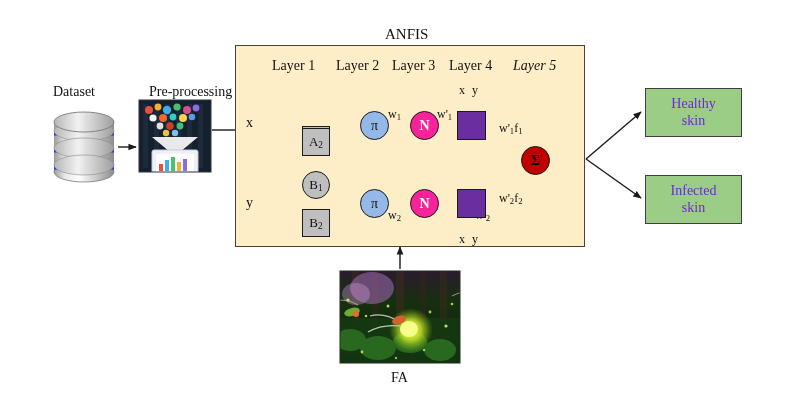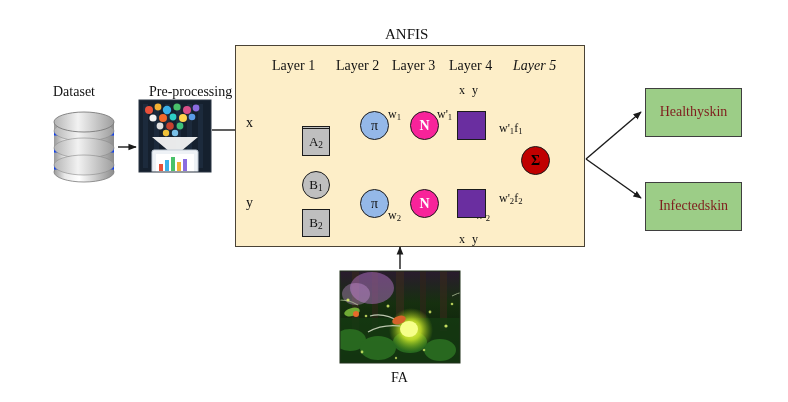--- a/index.html
+++ b/index.html
@@ -8,22 +8,22 @@
   #stage{position:absolute;left:0;top:0;width:788px;height:370px;}
   svg#diagram{position:absolute;left:0;top:0;width:788px;height:402px;}
   .lbl{position:absolute;font-family:"Liberation Serif","DejaVu Serif",serif;
        color:#111;white-space:nowrap;line-height:1;}
   .anfis-title{font-size:15px;}
   .layer-lbl{font-size:14px;}
   .io-lbl{font-size:14px;}
   .w-lbl{font-size:12px;}
   .cap{font-size:14px;}
   .greenbox{position:absolute;background:#9ccd87;border:1.4px solid #3f3f3f;
-            display:flex;align-items:center;justify-content:center;
-            font-size:14px;line-height:1.15;color:#7f1d1d;}
+            display:flex;flex-direction:column;align-items:center;justify-content:center;
+            font-size:14px;line-height:1.15;color:#6d28d9;}
   .sq{position:absolute;border:1.6px solid #1b1b1b;display:flex;
       align-items:center;justify-content:center;font-size:13px;}
   .graysq{background:#bfbfbf;}
   .purplesq{background:#6a2ea0;}
   .circ{position:absolute;border:1.6px solid #1b1b1b;border-radius:50%;
         display:flex;align-items:center;justify-content:center;}
   .c-pi{background:#94b8e8;font-size:14px;color:#111;}
   .c-n{background:#f8239a;font-size:14px;color:#fff;font-weight:bold;}
   .c-sig{background:#c00000;font-size:14px;color:#000;font-weight:bold;}
   .anfis-box{position:absolute;background:#fdeec8;border:1.6px solid #4a4336;}
@@ -271,18 +271,18 @@
   </div>
 
   <div class="lbl cap" style="left:53px;top:85px;">Dataset</div>
   <div class="lbl cap" style="left:125px;top:85px;margin-left:24px;">Pre-processing</div>
   <div class="lbl cap" style="left:391px;top:371px;">FA</div>
 
   <div class="greenbox" style="left:645px;top:88px;width:95px;height:47px;">
     <span>Healthy</span>
     <span>skin</span>
   </div>
-  <div class="greenbox" style="left:645px;top:182px;width:95px;height:47px;">
+  <div class="greenbox" style="left:645px;top:175px;width:95px;height:47px;">
     <span>Infected</span>
     <span>skin</span>
   </div>
 
 </div>
 
 </body></html>

